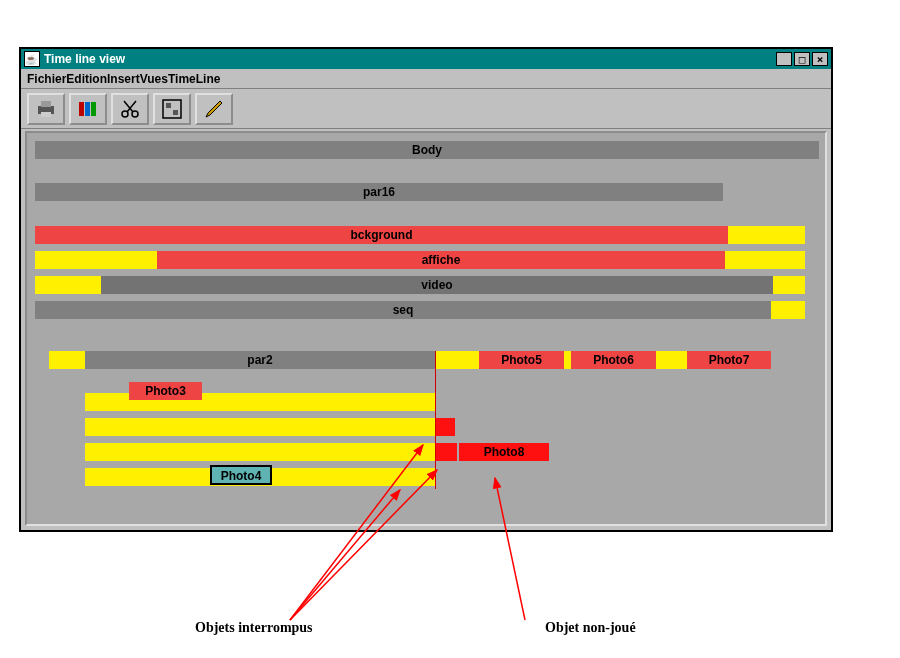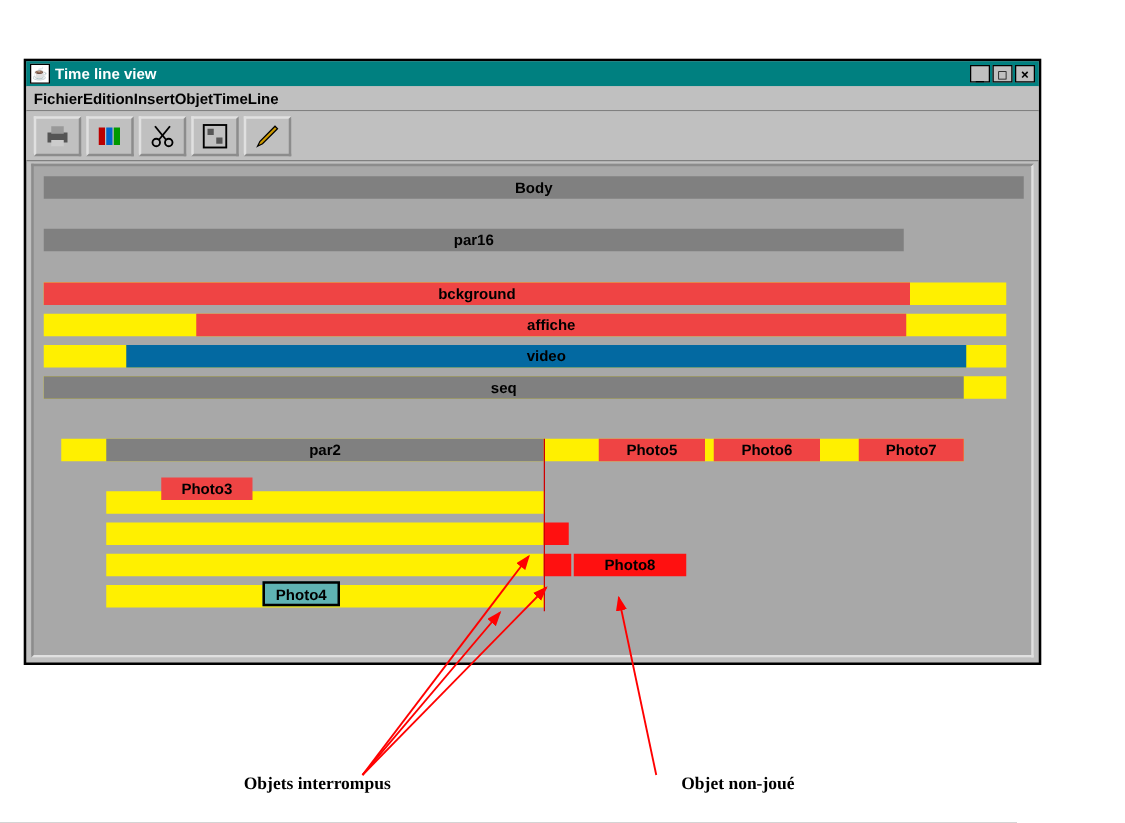--- a/index.html
+++ b/index.html
@@ -12,21 +12,21 @@
   .menubar { height: 20px; background: #c0c0c0; display: flex; align-items: center; border-bottom: 1px solid #808080; padding: 0 6px; gap: 0; font-size: 12px; font-weight: bold; }
   .menubar span { cursor: default; }
   .toolbar { height: 40px; background: #c0c0c0; border-bottom: 1px solid #808080; display: flex; align-items: center; padding: 2px 6px; gap: 4px; }
   .toolbtn { width: 38px; height: 32px; border: 2px outset #e0e0e0; background: #c0c0c0; display: flex; align-items: center; justify-content: center; }
   .toolbtn svg { width: 24px; height: 24px; }
   .content { position: absolute; left: 4px; right: 4px; top: 82px; bottom: 4px; background: #a8a8a8; border: 2px inset #e0e0e0; overflow: hidden; }
   .track { position: absolute; height: 18px; text-align: center; font-size: 12px; font-weight: bold; line-height: 18px; overflow: hidden; white-space: nowrap; }
   .c-gray { background: #808080; color: #000; }
   .c-teal { background: #ef4444; color: #000; }
   .c-yellow { background: #fff000; }
-  .c-blue { background: #0369a1; color: #000; }
+  .c-blue { background: #737373; color: #000; }
   .c-red { background: #ff1010; color: #000; }
   .c-teal-light { background: #5fb3b3; }
   .photo4 { border: 2px solid #000; }
   .vbar { position: absolute; width: 1px; background: #d00000; }
   .ann-svg { position: absolute; left: 0; top: 0; width: 900px; height: 658px; pointer-events: none; }
   .ann-label { position: absolute; font-size: 14px; font-weight: bold; font-family: "Times New Roman", serif; color: #000; }
 </style>
 </head>
 <body>
 
@@ -35,21 +35,21 @@
     <div class="java-icon">☕</div>
     <div class="title">Time line view</div>
     <div class="ctrl">_</div>
     <div class="ctrl">□</div>
     <div class="ctrl">×</div>
   </div>
   <div class="menubar">
     <span>Fichier</span>
     <span>Edition</span>
     <span>Insert</span>
-    <span>Objet</span>
+    <span>Vues</span>
     <span>TimeLine</span>
   </div>
   <div class="toolbar">
     <div class="toolbtn">
       <svg viewBox="0 0 24 24">
           <rect x="4" y="9" width="16" height="8" fill="#555"></rect>
           <rect x="7" y="4" width="10" height="6" fill="#999"></rect>
           <rect x="7" y="15" width="10" height="5" fill="#ccc"></rect>
         </svg>
     </div>

